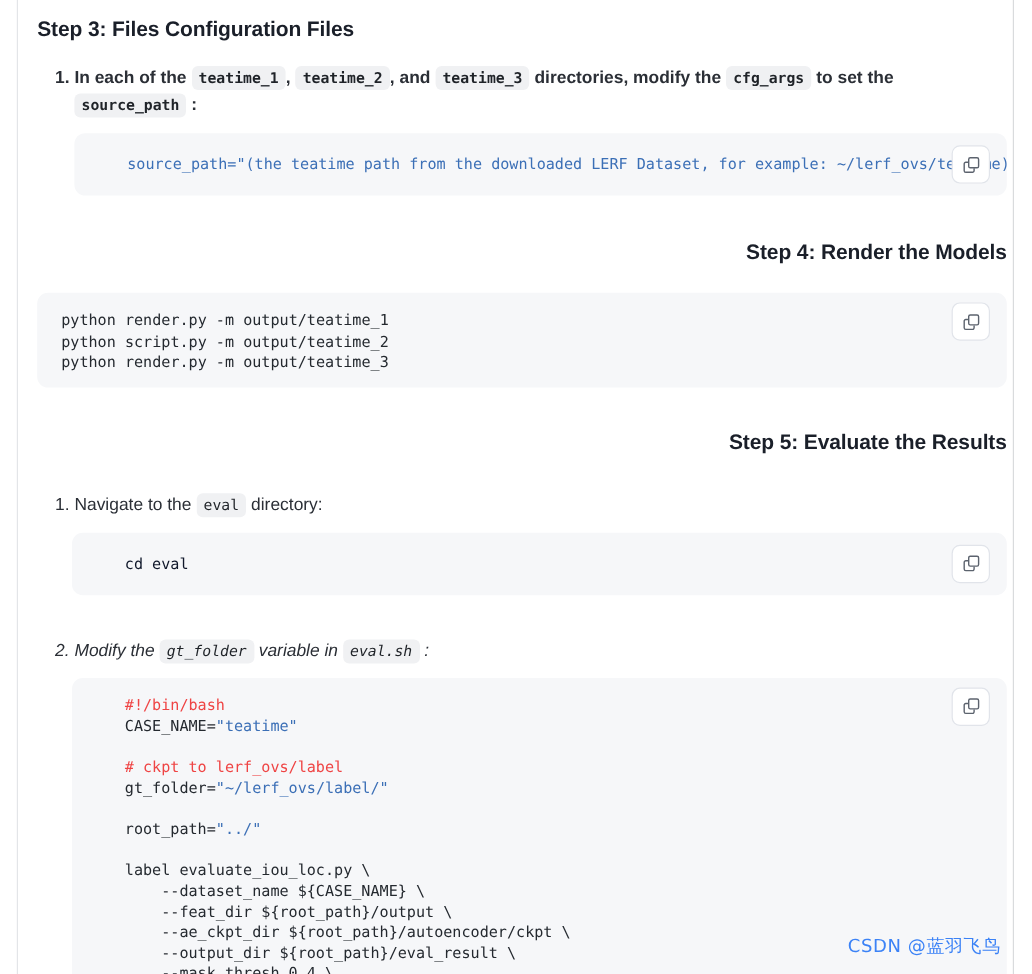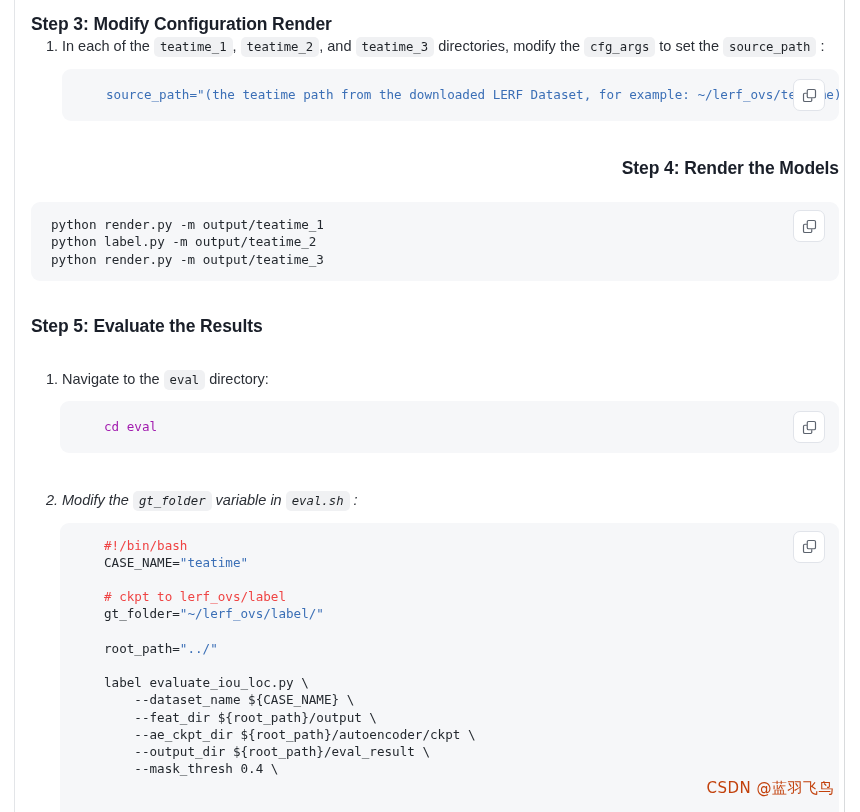--- a/index.html
+++ b/index.html
@@ -73,53 +73,53 @@
     margin:0;
     font-family:"DejaVu Sans Mono", monospace;
     font-size:12.6px;
     line-height:17.2px;
     color:#24292f;
     white-space:pre;
     overflow:hidden;
   }
   .tok-str{ color:#3b6fb6; }
   .tok-cmt{ color:#ef4444; }
-  .tok-blue{ color:#a21caf; }
+  .tok-blue{ color:#0f172a; }
 
   .copy-btn{
     position:absolute;
     width:32px;height:32px;
     border:1px solid #e1e4ea;
     border-radius:7px;
     background:#ffffff;
     box-sizing:border-box;
     display:flex;align-items:center;justify-content:center;
   }
   .copy-btn svg{ display:block; }
 
   .watermark{
     position:absolute;
     right:26px;bottom:14px;
     font-size:15px;
-    color:#c2410c;
+    color:#3b82f6;
     font-family:"DejaVu Sans", sans-serif;
     letter-spacing:0.5px;
     white-space:nowrap;
   }
 </style>
 </head>
 <body>
 
 <div class="page-frame"></div>
 
 <div class="content">
 
-  <h2 class="step-heading" style="margin-top:14px;">Step 3: Modify Configuration Render</h2>
-
-  <ol class="steps" style="">
+  <h2 class="step-heading" style="margin-top:14px;">Step 3: Files Configuration Files</h2>
+
+  <ol class="steps" style="margin-top:19px;font-weight:bold;">
     <li>
       <span>In each of the </span><code class="inline">teatime_1</code><span>,</span> <code class="inline">teatime_2</code><span>, and</span> <code class="inline">teatime_3</code><span> directories, modify the </span><code class="inline">cfg_args</code><span> to set the </span><code class="inline">source_path</code> <span>:</span>
     </li>
   </ol>
 
   <div class="codeblock" style="margin-left:31px;width:777px;height:52px;margin-top:11px;padding:17px 0 0 44px;">
     <pre><span class="tok-str">source_path="(the teatime path from the downloaded LERF Dataset, for example: ~/lerf_ovs/teatime)"</span></pre>
     <button class="copy-btn" style="right:14px;top:10px;">
       <span>
         <svg width="15" height="15" viewBox="0 0 16 16" fill="none">
@@ -128,33 +128,33 @@
         </svg>
       </span>
     </button>
   </div>
 
   <h2 class="step-heading" style="margin-top:37px;text-align:right;">Step 4: Render the Models</h2>
 
 
   <div class="codeblock" style="width:808px;height:79px;margin-top:23px;padding:14px 0 0 20px;">
     <pre><span>python render.py -m output/teatime_1</span>
-<span>python label.py -m output/teatime_2</span>
+<span>python script.py -m output/teatime_2</span>
 <span>python render.py -m output/teatime_3</span></pre>
     <button class="copy-btn" style="right:14px;top:8px;">
       <span>
         <svg width="15" height="15" viewBox="0 0 16 16" fill="none">
           <rect x="5.6" y="1.6" width="8.8" height="8.8" rx="1.4" stroke="#5c636e" stroke-width="1.25"></rect>
           <path d="M10.4 11.3v1.7a1.4 1.4 0 0 1-1.4 1.4H3a1.4 1.4 0 0 1-1.4-1.4V7a1.4 1.4 0 0 1 1.4-1.4h1.7" stroke="#5c636e" stroke-width="1.25" stroke-linecap="round" stroke-linejoin="round"></path>
         </svg>
       </span>
     </button>
   </div>
 
-  <h2 class="step-heading" style="margin-top:35px;">Step 5: Evaluate the Results</h2>
+  <h2 class="step-heading" style="margin-top:35px;text-align:right;">Step 5: Evaluate the Results</h2>
 
   <ol class="steps" style="margin-top:31px;">
     <li>
       <span>Navigate to the </span><code class="inline">eval</code><span> directory:</span>
     </li>
   </ol>
 
   <div class="codeblock" style="margin-left:29px;width:779px;height:52px;margin-top:10px;padding:17px 0 0 44px;">
     <pre><span class="tok-blue">cd eval</span></pre>
     <button class="copy-btn" style="right:14px;top:10px;">

